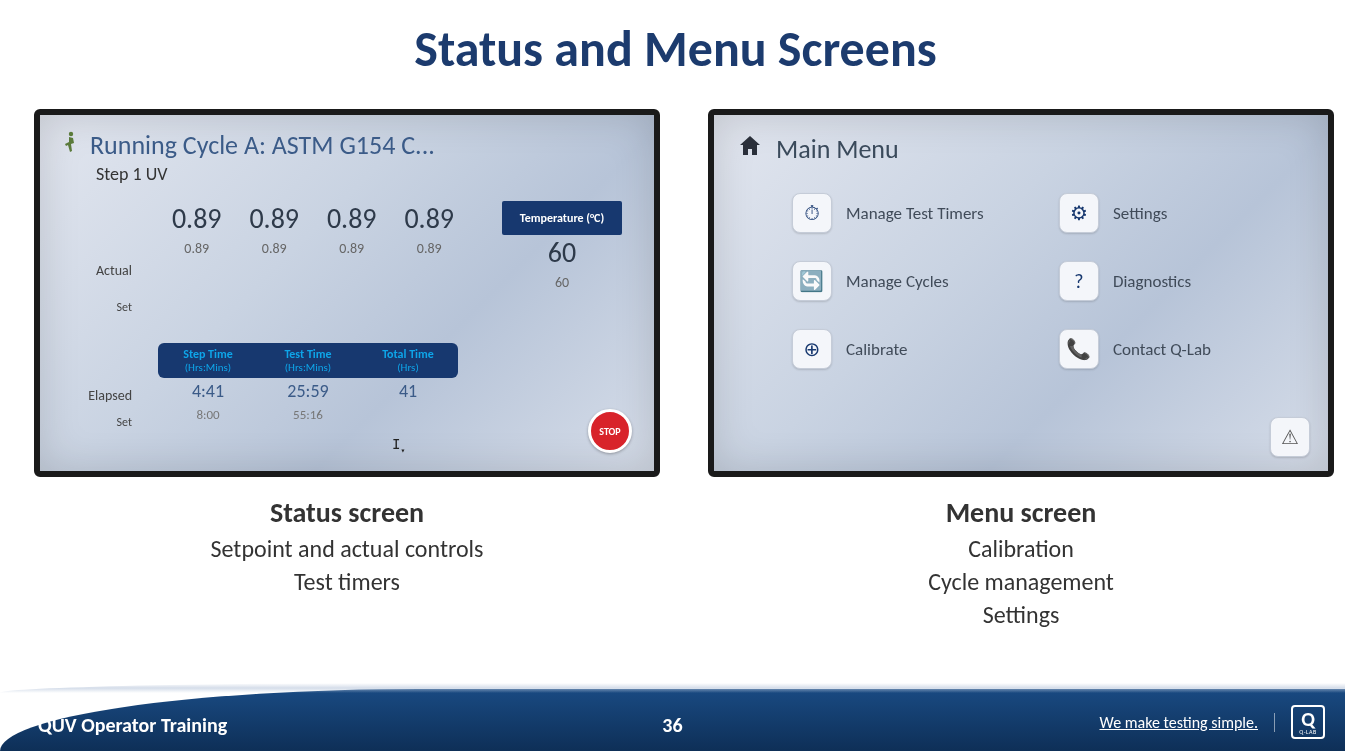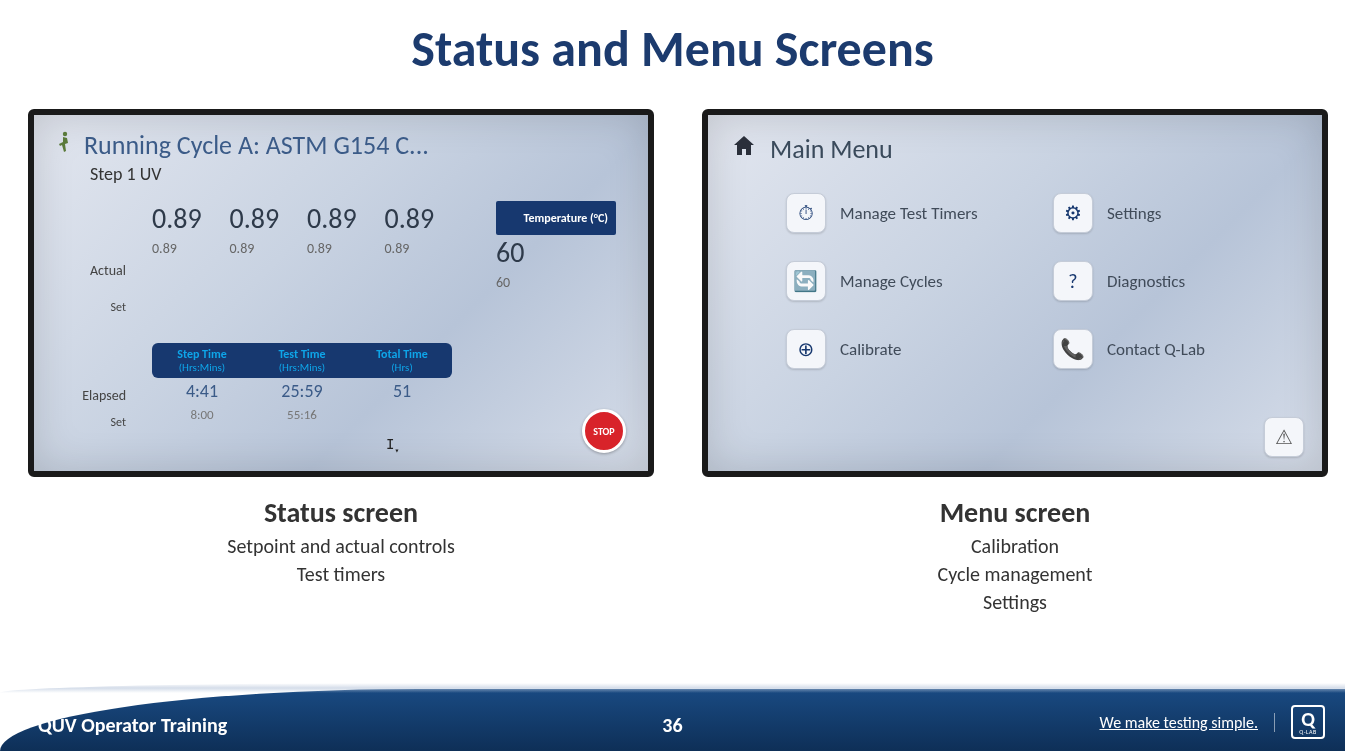--- a/index.html
+++ b/index.html
@@ -1,17 +1,17 @@
 <!DOCTYPE html>
 <html><head>
 <meta charset="utf-8">
 <style>
   * { box-sizing: border-box; margin:0; padding:0; }
   html,body { width:1345px; height:751px; font-family: "Segoe UI", Calibri, Arial, sans-serif; background:#fff; overflow:hidden; }
-  .slide { position:relative; width:1345px; height:751px; }
+  .slide { position:relative; width:1345px; height:751px;padding-left:6px; }
   .title { text-align:center; font-size:50px; font-weight:700; color:#1c3b6e; padding-top:18px; }
   .panels { display:flex; gap:48px; padding:30px 28px 0 28px; }
   .panel-wrap { display:flex; flex-direction:column; align-items:center; }
 
   
   .device { width:626px; height:368px; border:6px solid #1a1a1a; border-radius:6px;
             background:linear-gradient(135deg,#e2e6ef 0%,#c9d3e2 40%,#b7c4d8 65%,#d6dde9 100%);
             color:#2a2f3a; position:relative; overflow:hidden; box-shadow:inset 0 0 40px rgba(0,0,0,.15);}
   .device-inner { padding:14px 22px 10px 22px; }
 
@@ -26,26 +26,26 @@
   .rowlabels div{ height:36px; line-height:36px;}
   .rowlabels div:last-child{ font-size:12px; }
 
   .irr-table { display:flex; align-items:flex-start; gap:34px;}
   .tbl { }
   .tbl-head { background:#17386f; color:#fff; font-size:12px; text-align:center; border-radius:2px; }
   .tbl-head-title{ padding:4px 10px 0 10px; font-weight:600;}
   .tbl-head-cols{ display:flex; }
   .tbl-head-cols span{ flex:1; padding:2px 0 6px 0; font-weight:600;}
   .tbl-body { display:flex; }
-  .tbl-col { flex:1; }
+  .tbl-col { flex:1; text-align:center; }
   .cell-actual{ font-size:28px; color:#2e3a4a; height:36px; line-height:36px;}
   .cell-set   { font-size:14px; color:#666;    height:24px; line-height:24px;}
   .tbl4 { width:310px; }
   .tbl1 { width:120px; }
-  .tbl1 .tbl-head-title{ padding:10px 8px;text-align:right; }
+  .tbl1 .tbl-head-title{ padding:10px 8px; }
 
   .time-block { margin-top:18px; display:flex; align-items:flex-start; gap:26px;}
   .time-rowlabels{ width:70px; text-align:right; font-size:14px; color:#444; padding-top:40px;}
   .time-rowlabels div{ height:26px; line-height:26px;}
   .time-rowlabels div:last-child{ font-size:12px; }
   .time-table{ width:300px; }
   .time-head{ background:#17386f; color:#0ea5e9; font-size:12px; display:flex; border-radius:6px;}
   .time-head div{ flex:1; text-align:center; padding:4px 4px; font-weight:600;}
   .time-head small{ display:block; font-weight:400; font-size:11px;}
   .time-body{ display:flex;}
@@ -69,21 +69,21 @@
             display:flex; align-items:center; justify-content:center; font-size:20px; color:#17386f;
             box-shadow:0 1px 2px rgba(0,0,0,.15);}
   .mi-label{ font-size:17px; color:#404b59;}
   .warn-btn{ position:absolute; right:18px; bottom:14px; width:40px; height:40px; border-radius:8px;
              background:#f4f6fa; border:1px solid #c5ccd8; display:flex; align-items:center; justify-content:center;
              font-size:20px; color:#555; box-shadow:0 1px 2px rgba(0,0,0,.15);}
 
   
   .caption{ text-align:center; margin-top:18px;}
   .cap-title{ font-size:28px; font-weight:700; color:#333;}
-  .cap-line{ font-size:20px; color:#333; margin-top:4px;}
+  .cap-line{ font-size:24px; color:#333; margin-top:4px;}
 
   
   .footer{ position:absolute; left:0; right:0; bottom:0; height:62px;
            background:linear-gradient(180deg,#194a82 0%, #0e2f57 100%); color:#fff;
            border-top-left-radius:420px 62px; }
   .footer::before{ content:""; position:absolute; left:0; right:0; top:-6px; height:10px;
                    background:linear-gradient(180deg,rgba(255,255,255,0) 0%, #b8c6db 50%, rgba(255,255,255,0) 100%);
                    border-top-left-radius:420px 10px; opacity:.6; pointer-events:none;}
   .ft-left{ position:absolute; left:38px; bottom:14px; font-size:20px; font-weight:700;}
   .ft-page{ position:absolute; left:50%; transform:translateX(-50%); bottom:14px; font-size:20px; font-weight:700;}
@@ -172,21 +172,21 @@
               <div class="time-body">
                 <div class="time-col">
                     <div class="t-el">4:41</div>
                     <div class="t-set">8:00</div>
                   </div>
                 <div class="time-col">
                     <div class="t-el">25:59</div>
                     <div class="t-set">55:16</div>
                   </div>
                 <div class="time-col">
-                    <div class="t-el">51</div>
+                    <div class="t-el">41</div>
                     <div class="t-set"></div>
                   </div>
               </div>
             </div>
           </div>
 
         </div>
         <div class="stop-btn">
             <span>STOP</span>
           </div>

